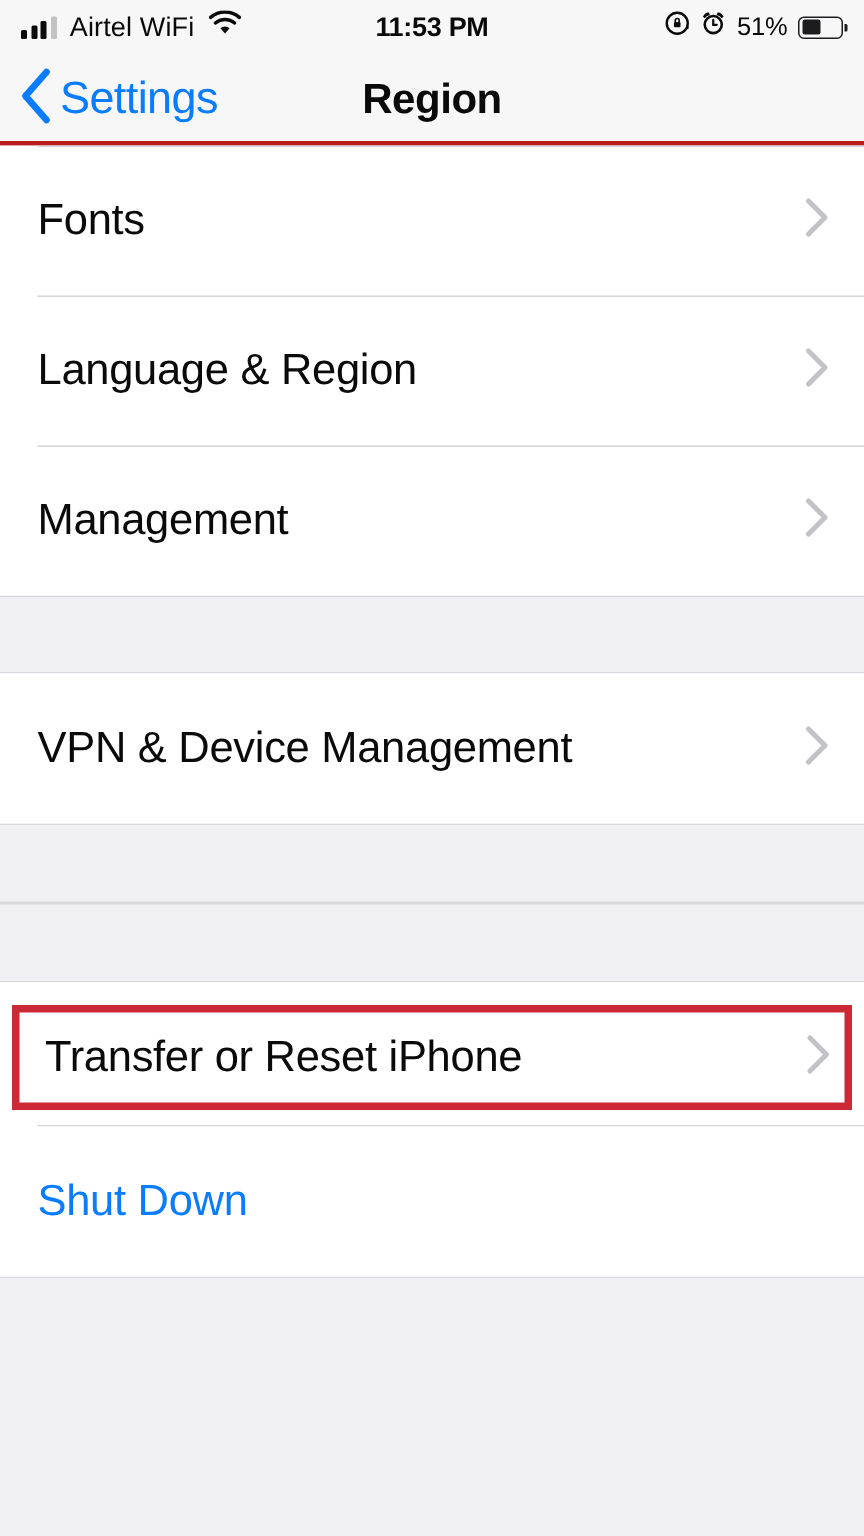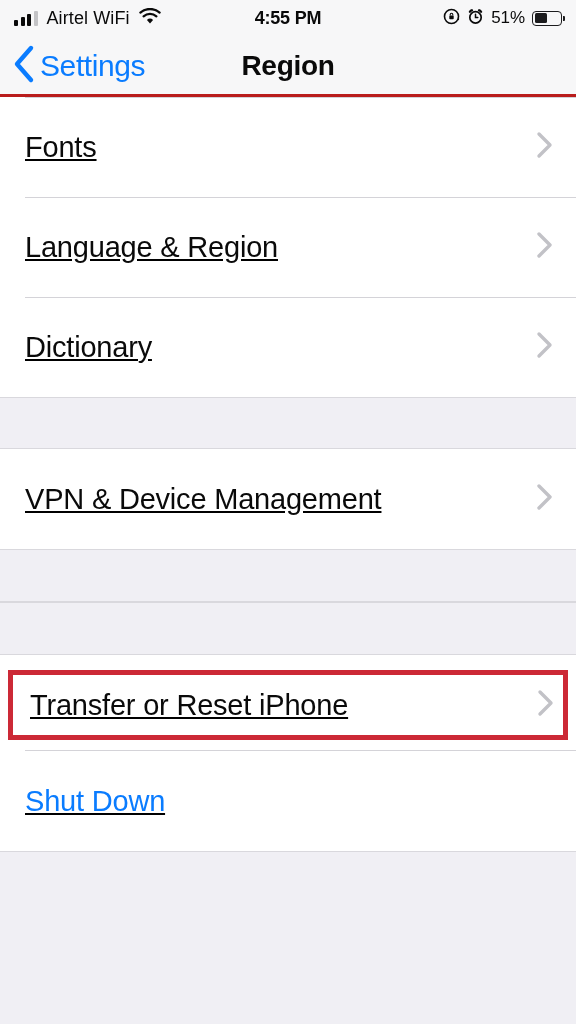--- a/index.html
+++ b/index.html
@@ -180,21 +180,20 @@
   .gap.short { height: 53px; }
   .row {
     position: relative;
     height: 100px;
     display: flex;
     align-items: center;
     padding: 0 22px 0 25px;
     box-sizing: border-box;
     background: #ffffff;
     cursor: pointer;
-    text-decoration: underline;
   }
   .row-sep {
     position: absolute;
     left: 25px;
     right: 0;
     top: 0;
     height: 1px;
     background: #d4d3d8;
   }
   .row-label {
@@ -257,21 +256,21 @@
       <span class="wifi-icon">
         <svg width="22" height="17" viewBox="0 0 22 17">
           <path d="M11 15.4 7.9 11.9a4.7 4.7 0 0 1 6.2 0z" fill="#0a0a0a"></path>
           <path d="M4.6 8.3a9.9 9.9 0 0 1 12.8 0" stroke="#0a0a0a" stroke-width="2.3" fill="none" stroke-linecap="round"></path>
           <path d="M1.4 4.6a14.6 14.6 0 0 1 19.2 0" stroke="#0a0a0a" stroke-width="2.3" fill="none" stroke-linecap="round"></path>
         </svg>
       </span>
     </div>
 
     <div class="status-center">
-      <span class="clock">4:55 PM</span>
+      <span class="clock">11:53 PM</span>
     </div>
 
     <div class="status-right">
       <span>
         <svg width="17" height="17" viewBox="0 0 17 17">
           <circle cx="8.5" cy="8.5" r="7" fill="none" stroke="#0a0a0a" stroke-width="1.6"></circle>
           <rect x="6.3" y="7.6" width="4.4" height="3.6" rx="0.8" fill="#0a0a0a"></rect>
           <path d="M7.2 7.6V6.6a1.3 1.3 0 0 1 2.6 0v1" fill="none" stroke="#0a0a0a" stroke-width="1.1"></path>
           <path d="M14.3 11.2l1.9-.6-0.4 2z" fill="#0a0a0a"></path>
         </svg>
@@ -324,21 +323,21 @@
         <span class="row-label">Language &amp; Region</span>
         <span class="disclosure">
           <svg width="18" height="30" viewBox="0 0 18 30">
             <path d="M3 4 L14 15 L3 26" fill="none" stroke="#c2c2c7" stroke-width="3.4" stroke-linecap="round" stroke-linejoin="round"></path>
           </svg>
         </span>
       </div>
 
       <div class="row">
         <span class="row-sep"></span>
-        <span class="row-label">Dictionary</span>
+        <span class="row-label">Management</span>
         <span class="disclosure">
           <svg width="18" height="30" viewBox="0 0 18 30">
             <path d="M3 4 L14 15 L3 26" fill="none" stroke="#c2c2c7" stroke-width="3.4" stroke-linecap="round" stroke-linejoin="round"></path>
           </svg>
         </span>
       </div>
     </div>
 
     <div class="gap"></div>
 

